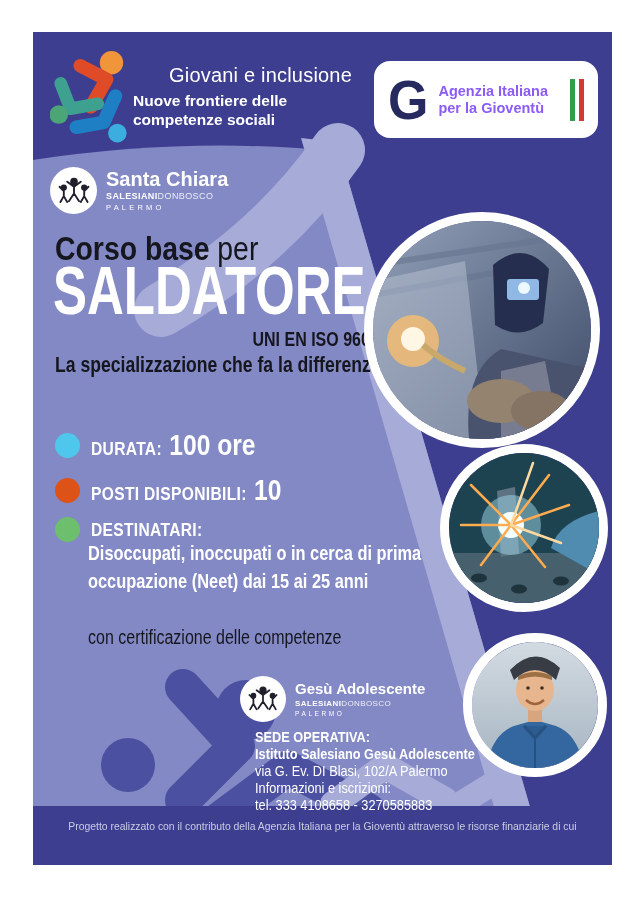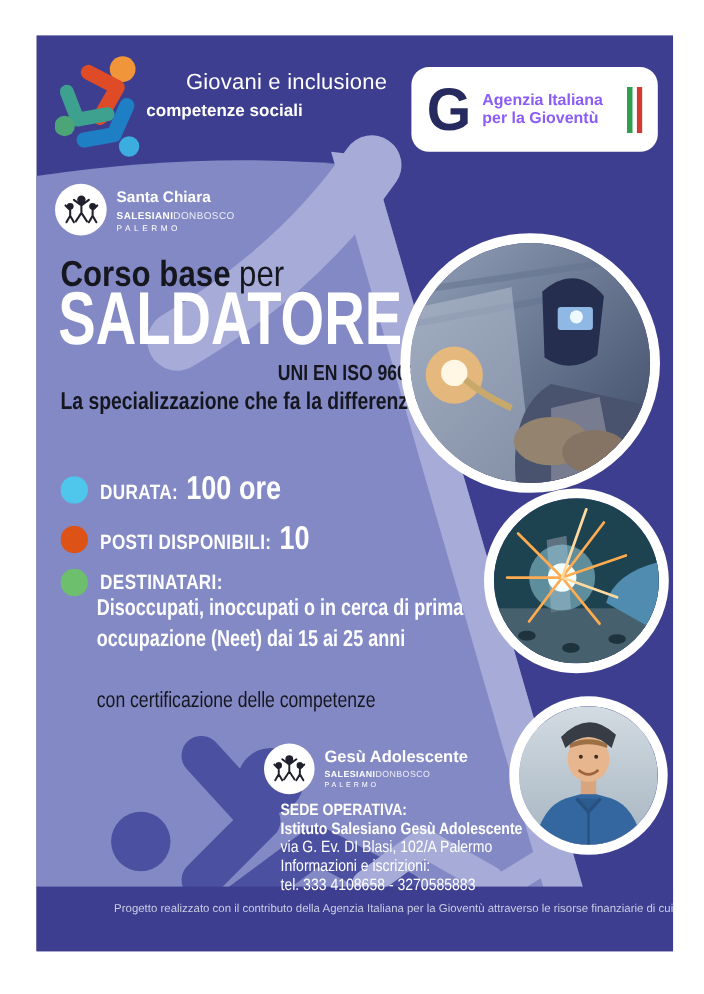--- a/index.html
+++ b/index.html
@@ -15,21 +15,21 @@
   .agency-card{left:374px;top:61px;width:224px;height:77px;background:#fff;border-radius:16px;
                display:flex;align-items:center;padding:0 14px;box-sizing:border-box;gap:10px;}
   .g-mark{font-size:52px;font-weight:700;color:#272a5e;line-height:52px;transform:scaleY(1.05);}
   .agency-text{font-size:14.5px;font-weight:700;color:#8b5cf6;line-height:17px;flex:1;}
   .flag{display:flex;gap:4px;}
   
   .badge{display:flex;align-items:center;gap:9px;color:#fff;}
   .badge-circle{background:#fff;border-radius:50%;display:flex;align-items:center;justify-content:center;}
   .sc-badge{left:50px;top:167px;}
   .sc-badge .badge-circle{width:47px;height:47px;}
-  .sc-name{font-size:14px;font-weight:700;line-height:19px;}
+  .sc-name{font-size:20px;font-weight:700;line-height:19px;}
   .sc-org{font-size:9px;letter-spacing:.4px;margin-top:2px;}
   .sc-city{font-size:7.5px;letter-spacing:3.2px;margin-top:2px;}
   .ga-badge{left:240px;top:676px;}
   .ga-badge .badge-circle{width:46px;height:46px;}
   .ga-name{font-size:15px;font-weight:700;line-height:16px;}
   .ga-org{font-size:8px;letter-spacing:.4px;margin-top:2px;}
   .ga-city{font-size:6.5px;letter-spacing:2.6px;margin-top:2px;}
   .org-light{font-weight:400;opacity:.85;}
   
   .dark{color:#16161f;}
@@ -53,21 +53,21 @@
            transform:scaleX(.78);transform-origin:left top;}
   .bdark1{font-size:21px;font-weight:700;color:#16161f;white-space:nowrap;
           transform:scaleX(.78);transform-origin:left center;}
   .bdark2{position:absolute;left:88px;top:626px;font-size:20px;font-weight:400;color:#16161f;
           white-space:nowrap;transform:scaleX(.8);transform-origin:left top;}
   
   .sede{left:255px;top:728px;color:#fff;line-height:17px;transform:scaleX(.85);transform-origin:left top;white-space:nowrap;}
   .sede .s-b{font-size:15px;font-weight:700;}
   .sede .s-r{font-size:15px;font-weight:400;}
   
-  .footer-text{left:33px;top:817px;width:579px;text-align:right;font-size:10.4px;
+  .footer-text{left:33px;top:817px;width:579px;text-align:center;font-size:10.4px;
                color:#c8cce4;line-height:20.5px;}
   
   .photo{position:absolute;border-radius:50%;border:9px solid #fff;overflow:hidden;box-sizing:border-box;}
   .photo svg{display:block;}
   .photo1{left:364px;top:212px;width:236px;height:236px;}
   .photo2{left:440px;top:444px;width:168px;height:168px;}
   .photo3{left:463px;top:633px;width:144px;height:144px;}
 </style>
 </head>
 <body>
@@ -102,20 +102,21 @@
     <circle cx="63" cy="13" r="12" fill="#f0953a"></circle>
     <path d="M31,16 L58,30 L42,58" stroke="#df4b27" stroke-width="14" fill="none" stroke-linecap="round" stroke-linejoin="round"></path>
     <path d="M11,34 L21,60 L49,55" stroke="#3ea08f" stroke-width="13" fill="none" stroke-linecap="round" stroke-linejoin="round"></path>
     <circle cx="9" cy="66" r="9.5" fill="#4ba577"></circle>
     <path d="M67,47 L55,74 L27,79" stroke="#1f7fc4" stroke-width="14" fill="none" stroke-linecap="round" stroke-linejoin="round"></path>
     <circle cx="69" cy="85" r="9.5" fill="#3badde"></circle>
   </svg>
   <div class="abs prog-logo-text">
     <div class="prog-title">Giovani e inclusione</div>
     <div class="prog-sub">
+      <div>Nuove frontiere delle</div>
       <div>competenze sociali</div>
     </div>
   </div>
 
   <div class="abs agency-card">
     <div class="g-mark">G</div>
     <div class="agency-text">
       <div>Agenzia Italiana</div>
       <div>per la Gioventù</div>
     </div>

